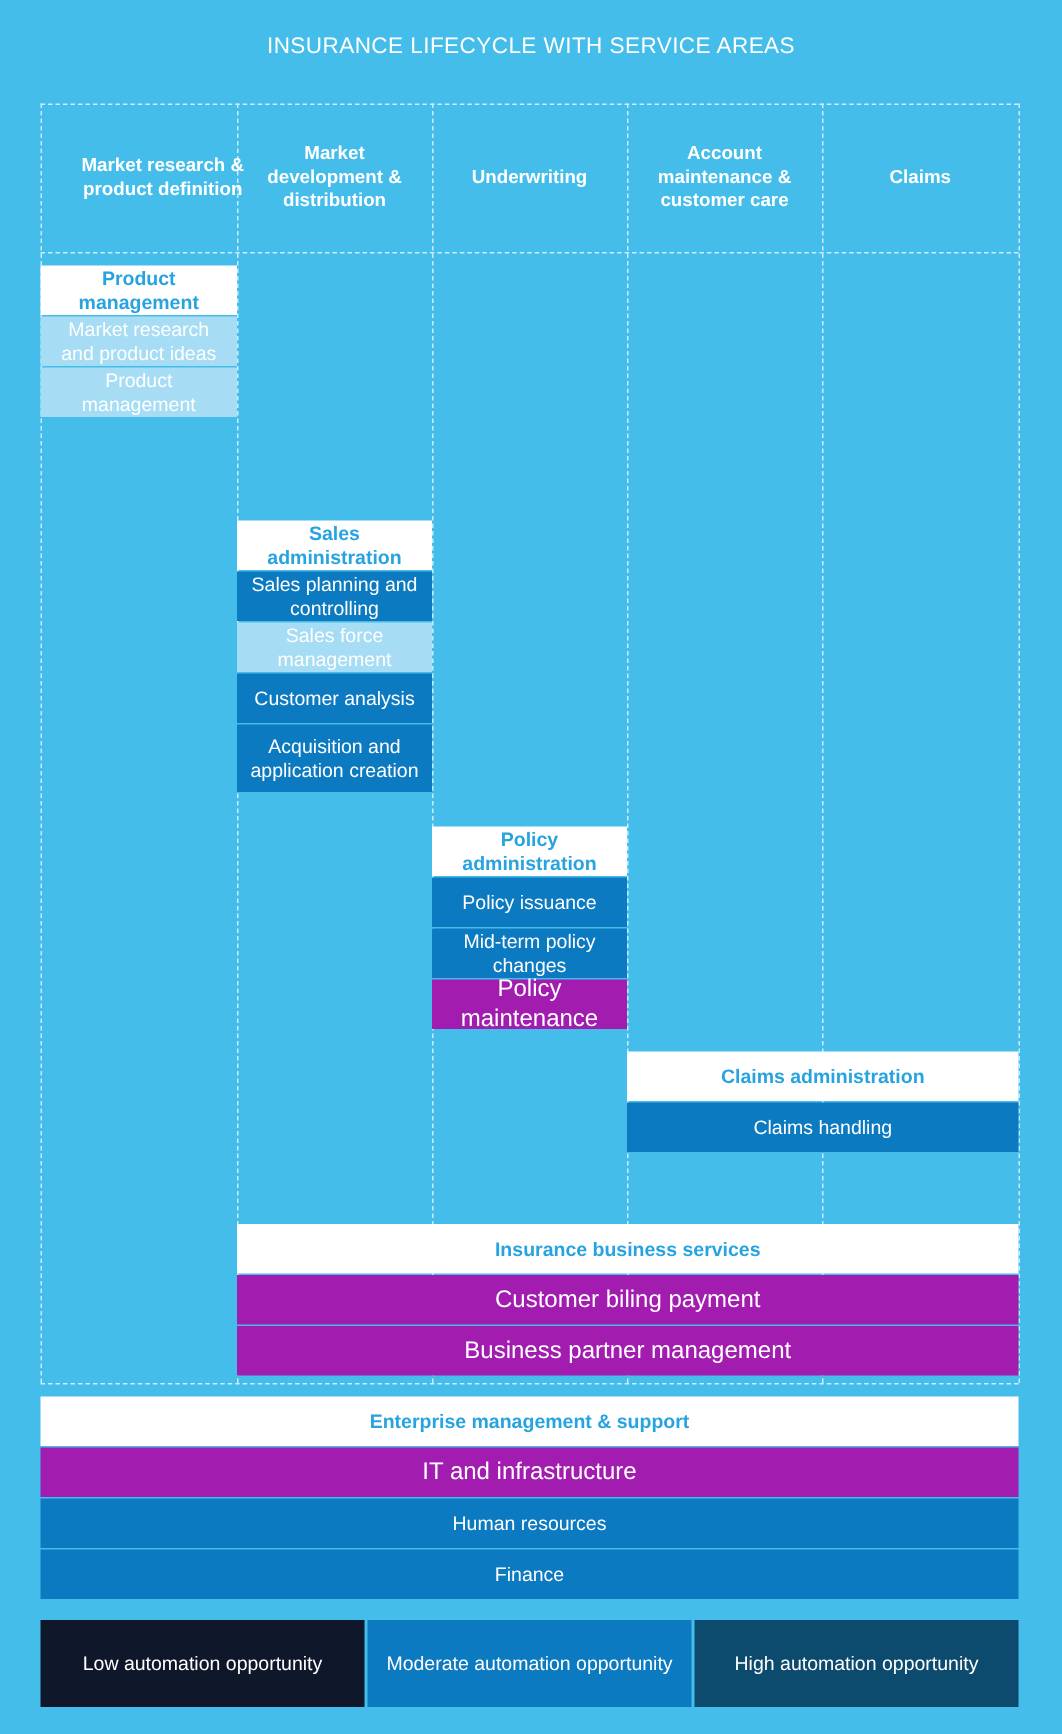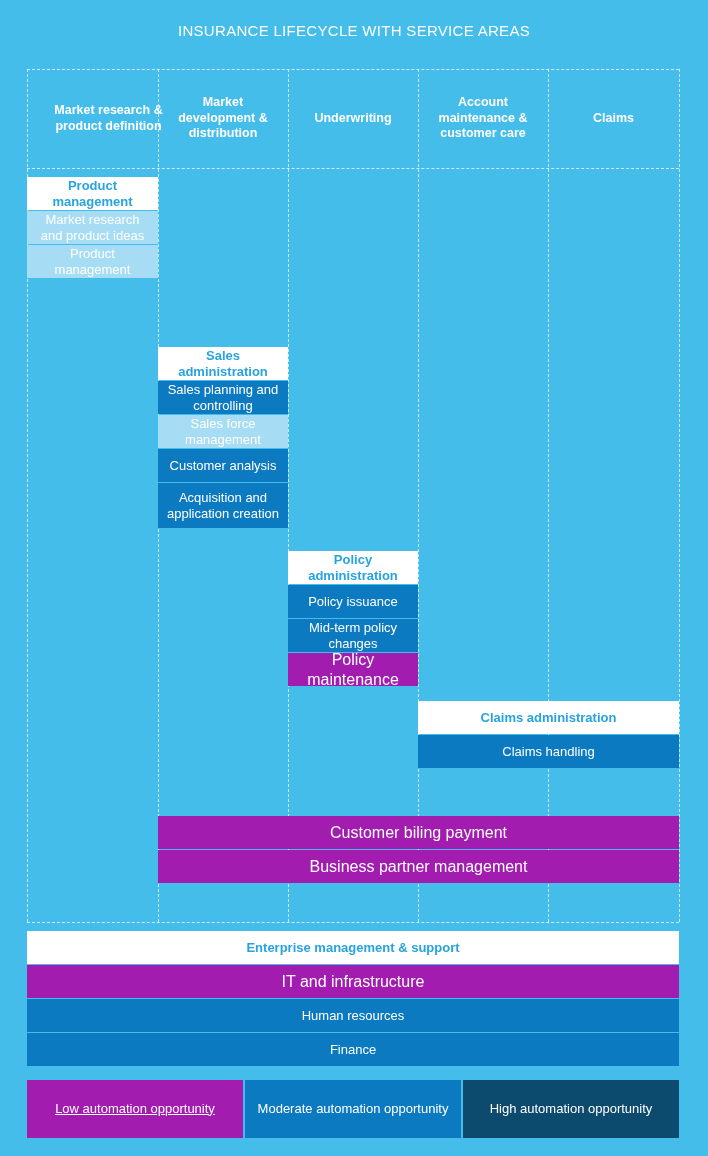--- a/index.html
+++ b/index.html
@@ -138,21 +138,21 @@
     justify-content: center;
     text-align: center;
     color: #ffffff;
     font-size: 13px;
     line-height: 1.25;
     margin-right: 2px;
     box-sizing: border-box;
     padding: 0 6px;
   }
   .legend-item:last-child { margin-right: 0; }
-  .legend-low  { background: #a21caf; text-decoration: underline; }
+  .legend-low  { background: #0f172a; }
   .legend-mod  { background: #0c7ac0; }
   .legend-high { background: #0c4a6e; }
 </style>
 </head>
 <body>
 
 <div class="title">INSURANCE LIFECYCLE WITH SERVICE AREAS</div>
 
 <div class="frame">
   <div class="hline-top"></div>
@@ -220,20 +220,21 @@
         <span>Policy maintenance</span>
       </div>
     </div>
     <div class="block" style="left: 418px; top: 701px; width: 261px;">
       <div class="row row-title" style="height: 33px;">Claims administration</div>
       <div class="row row-mod" style="height: 33px;">
         <span>Claims handling</span>
       </div>
     </div>
     <div class="block" style="left: 158px; top: 816px; width: 521px;">
+      <div class="row row-title" style="height: 33px;">Insurance business services</div>
       <div class="row row-high" style="height: 33px;">
         <span>Customer biling payment</span>
       </div>
       <div class="row row-high" style="height: 33px;">
         <span>Business partner management</span>
       </div>
     </div>
     <div class="block" style="left: 27px; top: 931px; width: 652px;">
       <div class="row row-title" style="height: 33px;">Enterprise management &amp; support</div>
       <div class="row row-high" style="height: 33px;">

